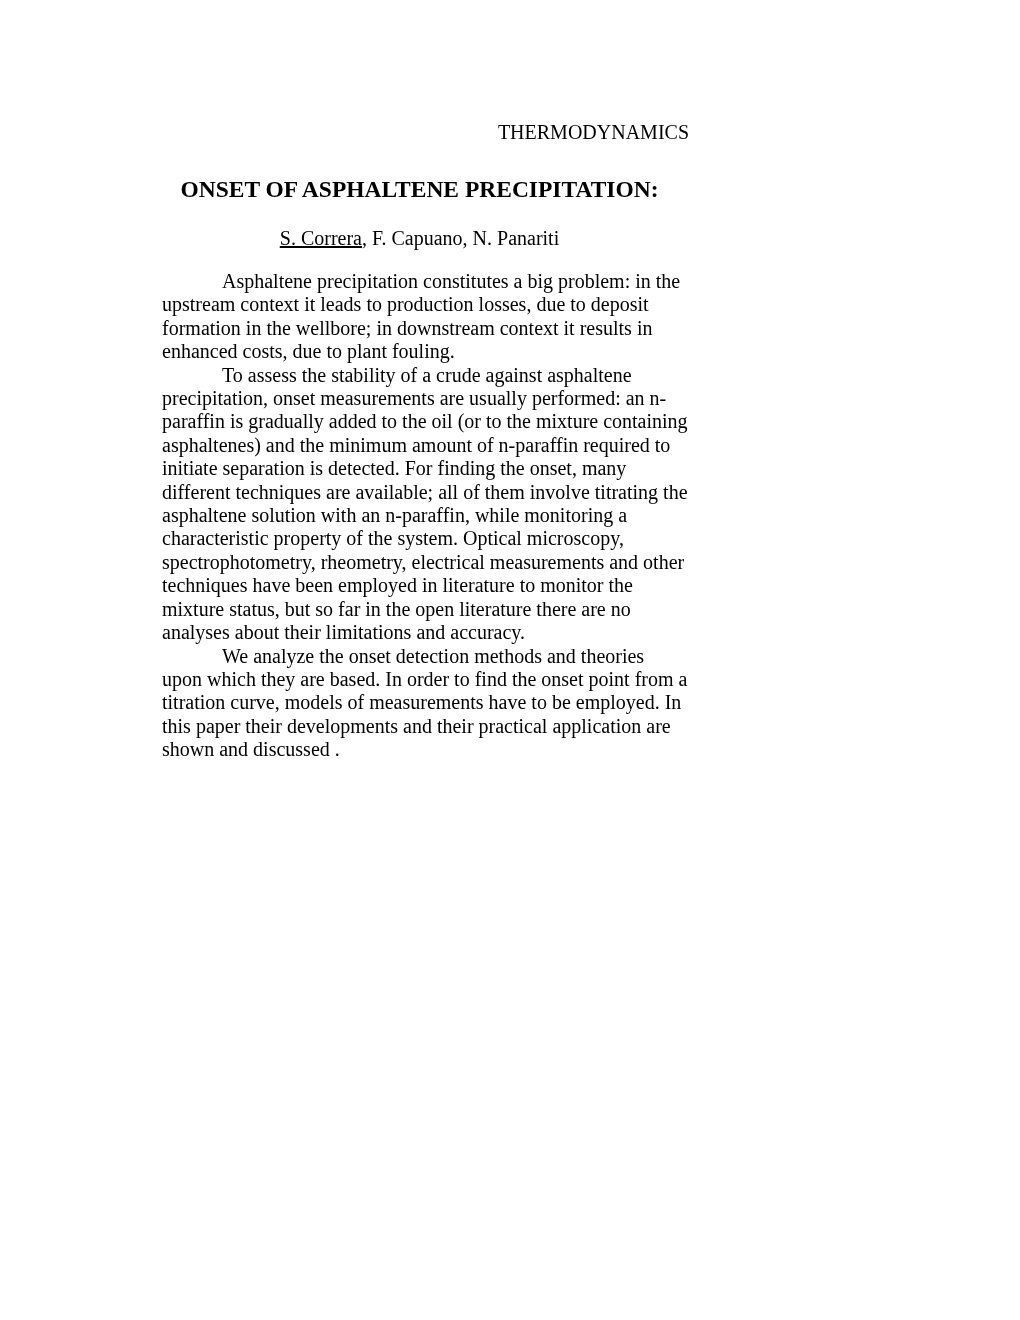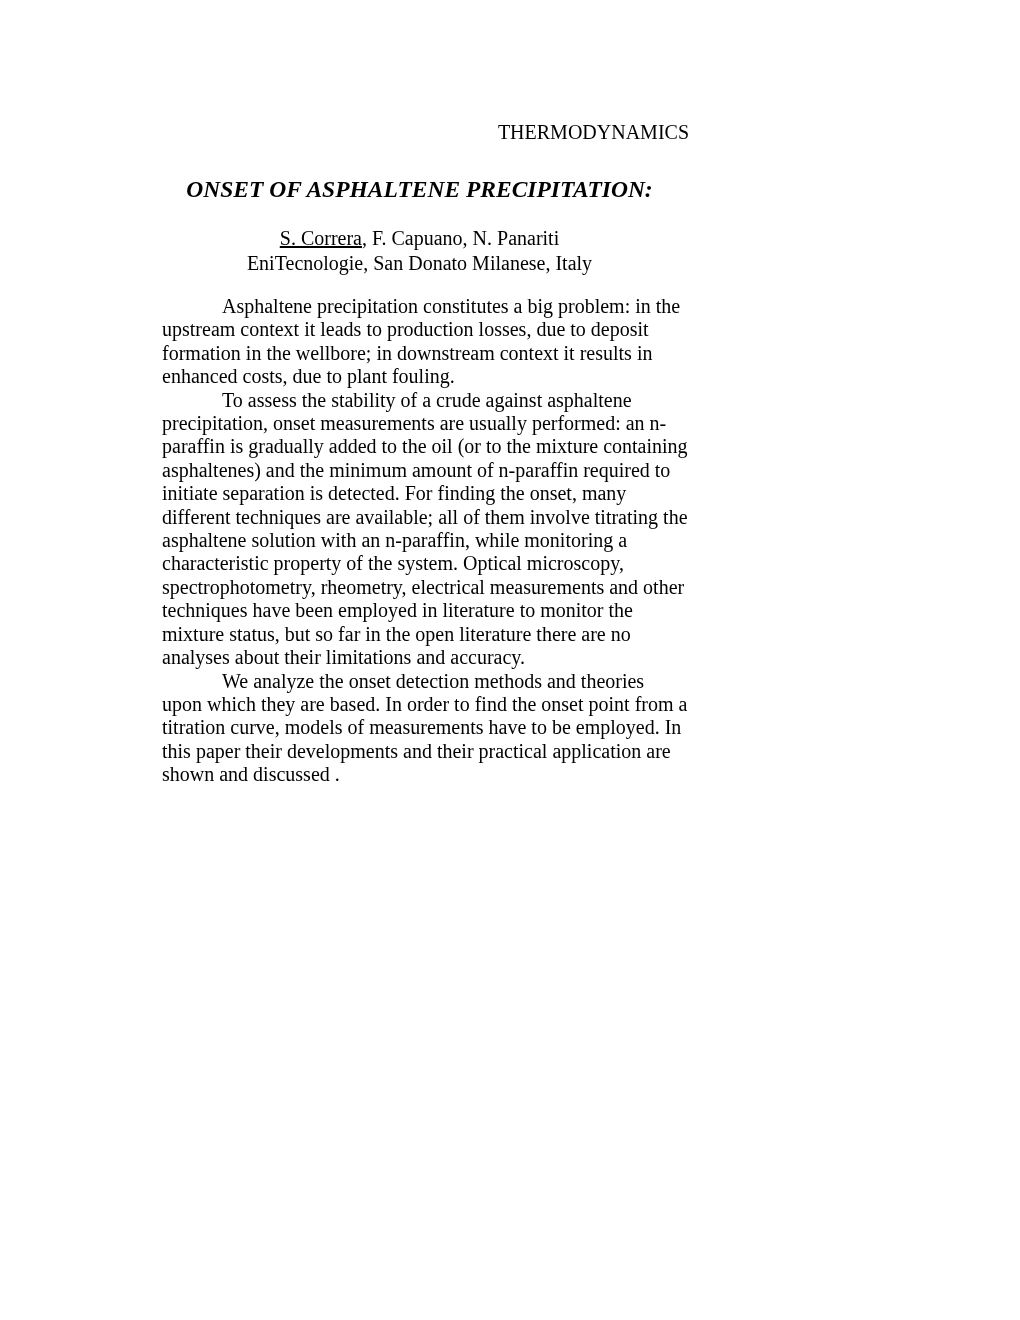--- a/index.html
+++ b/index.html
@@ -27,21 +27,20 @@
     font-size: 20px;
     line-height: 23px;
     white-space: nowrap;
   }
   .title {
     margin: 31px 0 0 0;
     text-align: center;
     font-size: 23.5px;
     font-weight: bold;
     line-height: 28px;
-    font-style: italic;
   }
   .title-line {
     display: block;
   }
   .authors {
     margin: 23px 0 0 0;
     text-align: center;
     font-size: 20px;
     line-height: 25px;
   }
@@ -73,21 +72,20 @@
 <div class="page">
 
   <div class="category">THERMODYNAMICS</div>
 
   <h1 class="title">
     <span class="title-line">ONSET OF ASPHALTENE PRECIPITATION:</span>
   </h1>
 
   <p class="authors"><span class="underlined">S. Correra</span><span>, F. Capuano, N. Panariti</span></p>
 
-  <p class="affiliation">EniTecnologie, San Donato Milanese, Italy</p>
 
   <div class="abstract">
       <p>Asphaltene precipitation constitutes a big problem: in the upstream context it leads to production losses, due to deposit formation in the wellbore; in downstream context it results in enhanced costs, due to plant fouling.</p>
       <p>To assess the stability of a crude against asphaltene precipitation, onset measurements are usually performed: an n-paraffin is gradually added to the oil (or to the mixture containing asphaltenes) and the minimum amount of n-paraffin required to initiate separation is detected. For finding the onset, many different techniques are available; all of them involve titrating the asphaltene solution with an n-paraffin, while monitoring a characteristic property of the system. Optical microscopy, spectrophotometry, rheometry, electrical measurements and other techniques have been employed in literature to monitor the mixture status, but so far in the open literature there are no analyses about their limitations and accuracy.</p>
       <p>We analyze the onset detection methods and theories upon which they are based. In order to find the onset point from a titration curve, models of measurements have to be employed. In this paper their developments and their practical application are shown and discussed .</p>
     </div>
 
 </div>
 
 </body></html>

